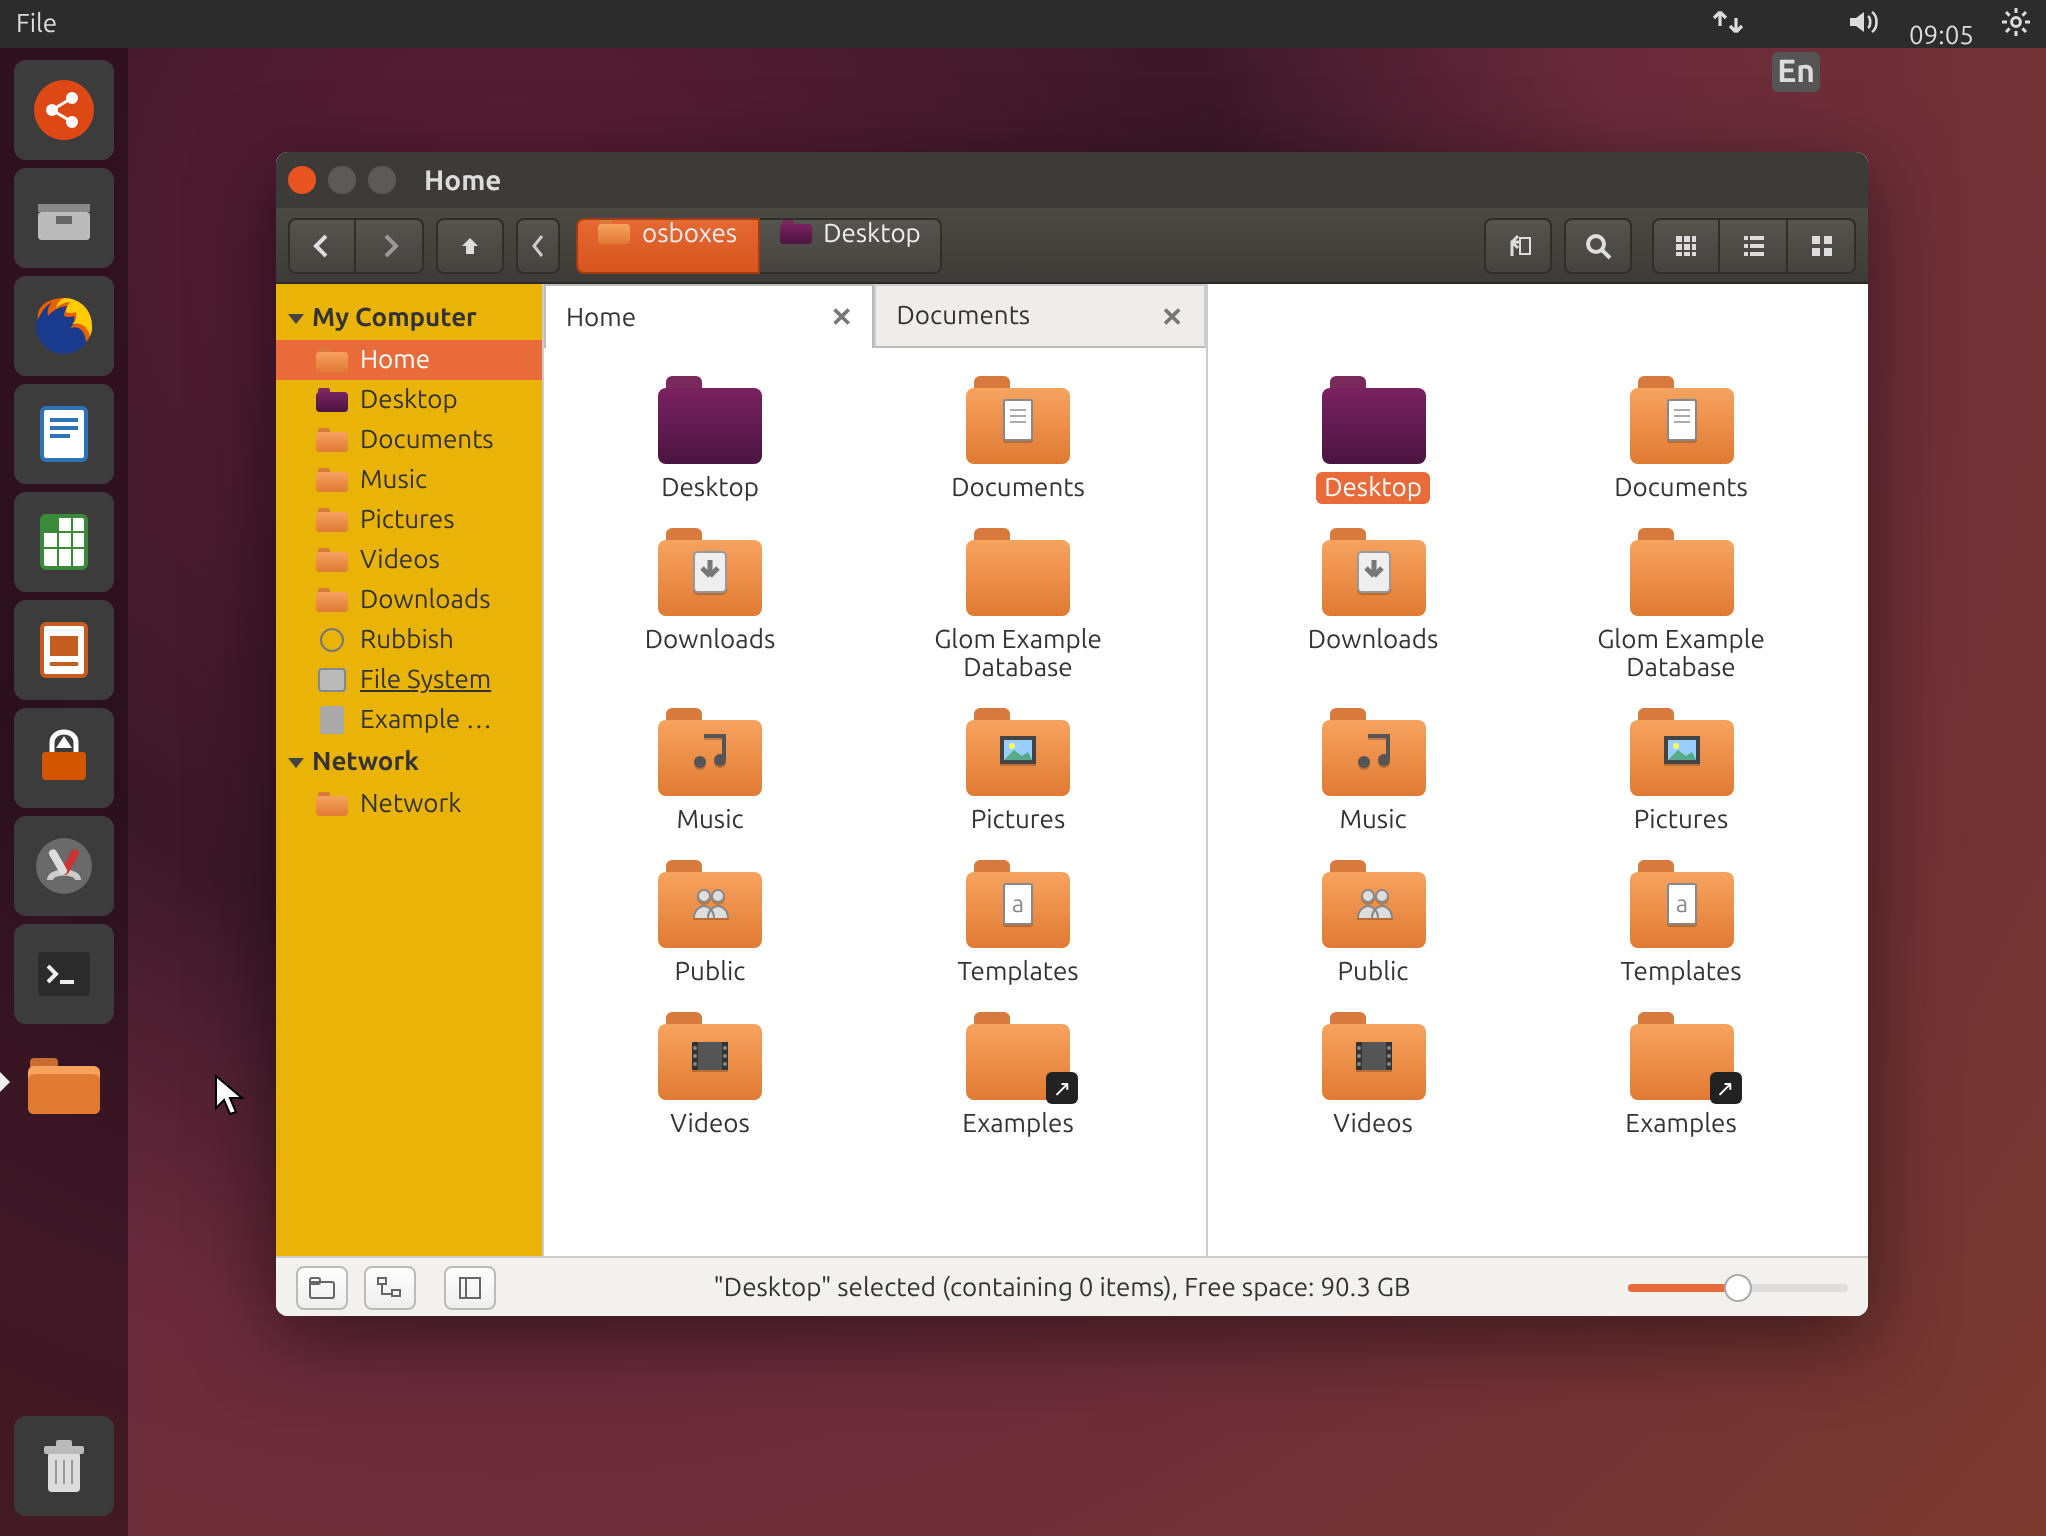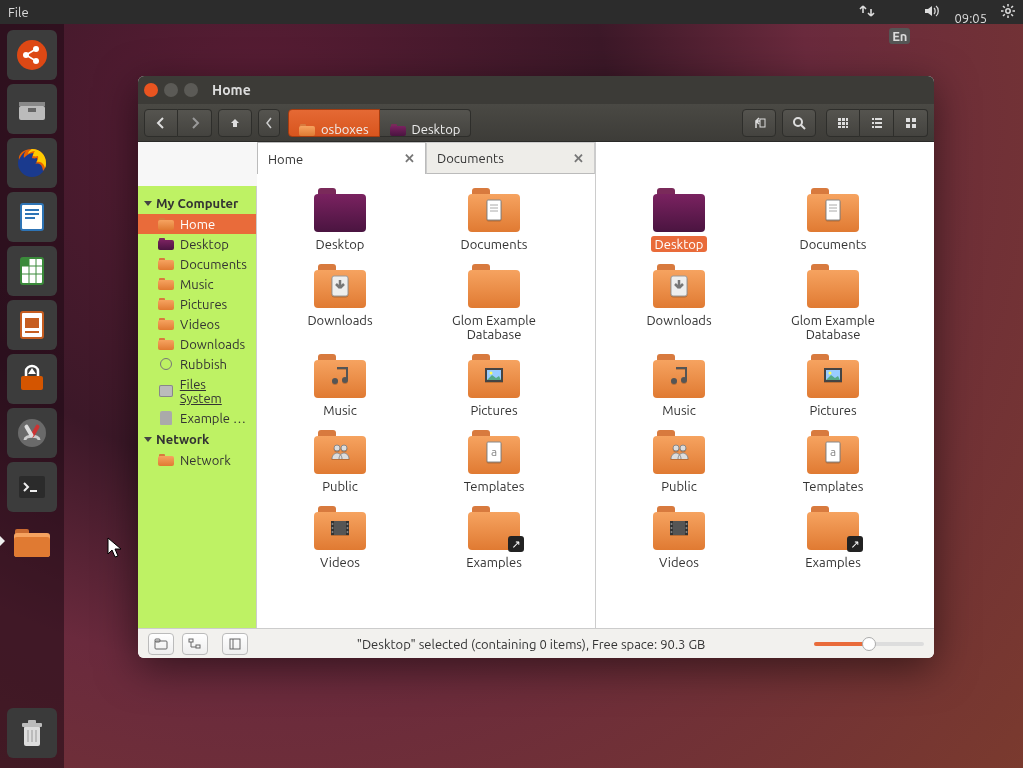--- a/index.html
+++ b/index.html
@@ -5,52 +5,52 @@
 * { box-sizing: border-box; margin: 0; padding: 0; font-family: Ubuntu, "Segoe UI", Arial, sans-serif; }
 html, body { width: 1023px; height: 768px; overflow: hidden; }
 body { background: radial-gradient(circle at 25% 15%, #5a1d35 0%, #3c1828 35%, #6a2a3d 55%, #7a3a2e 100%); position: relative; }
 
 
 .menubar { position: absolute; top: 0; left: 0; right: 0; height: 24px; background: #2c2c2c; color: #dcdcdc; display: flex; align-items: center; padding: 0 8px; font-size: 13px; z-index: 100; }
 .menubar .spacer { flex: 1; }
 .menubar .ind { display: flex; align-items: center; gap: 14px; }
 .menubar .ind span, .menubar .ind svg { color: #dcdcdc; fill: #dcdcdc; }
 .menubar .time { font-size: 13px; margin-top: 12px; }
-.lang-box { background: #555; color: #eee; border-radius: 3px; padding: 1px 3px; font-size: 13px; font-weight: bold; margin-top: 47px; }
+.lang-box { background: #555; color: #eee; border-radius: 3px; padding: 1px 3px; font-size: 16px; font-weight: bold; margin-top: 47px; }
 
 
 .launcher { position: absolute; top: 24px; left: 0; width: 64px; bottom: 0; background: rgba(30,10,20,0.55); display: flex; flex-direction: column; align-items: center; padding-top: 6px; gap: 4px; z-index: 50; }
 .launcher .app { width: 50px; height: 50px; border-radius: 6px; background: #3a3a3a; display: flex; align-items: center; justify-content: center; position: relative; }
 .launcher .app.active::before { content:""; position:absolute; left:-7px; top:50%; transform:translateY(-50%); width:0; height:0; border-top:5px solid transparent; border-bottom:5px solid transparent; border-left:5px solid #eee; }
 .launcher .trash { margin-top: auto; margin-bottom: 10px; }
 
 
 .window { position: absolute; left: 138px; top: 76px; width: 796px; height: 582px; background: #f7f7f7; border-radius: 6px; box-shadow: 0 10px 40px rgba(0,0,0,0.5); display:flex; flex-direction:column; overflow:hidden; }
 .titlebar { height: 28px; background: #3c3b37; display:flex; align-items:center; padding: 0 6px; gap:6px;}
 .win-btn { width:14px; height:14px; border-radius:50%; display:inline-flex; align-items:center; justify-content:center; }
 .win-btn.close { background:#e95420;}
 .win-btn.min, .win-btn.max { background:#5b5a56;}
 .titlebar .title { color:#dcdcdc; font-weight:bold; font-size:14px; margin-left:8px;}
 
 .toolbar { height: 38px; background: linear-gradient(#4a4944,#3d3c38); display:flex; align-items:center; padding:0 6px; gap:2px; border-bottom:1px solid #2a2a28;}
 .tool-btn { width:34px; height:28px; border:1px solid #2e2e2b; background: linear-gradient(#55544f,#44433f); border-radius:4px; display:flex; align-items:center; justify-content:center; color:#ddd;}
 .pathbar { display:flex; margin-left:6px; gap:0;}
-.path-seg { height:28px; border:1px solid #2e2e2b; background: linear-gradient(#55544f,#44433f); display:flex; align-items:flex-end; padding:0 10px; color:#eee; font-size:13px; gap:6px; }
+.path-seg { height:28px; border:1px solid #2e2e2b; background: linear-gradient(#55544f,#44433f); display:flex; align-items:flex-start; padding:0 10px; color:#eee; font-size:13px; gap:6px; }
 .path-seg.first{border-radius:4px 0 0 4px;}
 .path-seg.last { border-radius:0 4px 4px 0; border-left:none;}
 .path-seg.active { background: linear-gradient(#e56934,#d8551e); border-color:#a33c10;}
 .toolbar .spacer{flex:1;}
 .tool-group{display:flex;}
 .tool-group .tool-btn{border-radius:0;}
 .tool-group .tool-btn:first-child{border-radius:4px 0 0 4px;}
 .tool-group .tool-btn:last-child{border-radius:0 4px 4px 0; border-left:none;}
 .tool-group .tool-btn + .tool-btn{border-left:none;}
 
 .body { flex:1; display:flex; min-height:0;}
-.sidebar { width:119px; background:#bef264; border-right:1px solid #ccc; padding-top:6px; font-size:13px;margin-top:44px;}
+.sidebar { width:134px; background:#eab308; border-right:1px solid #ccc; padding-top:6px; font-size:13px;}
 .sb-header { display:flex; align-items:center; gap:4px; padding:4px 6px; font-weight:bold; color:#333;}
 .sb-header .tri { width:0;height:0;border-left:4px solid transparent;border-right:4px solid transparent;border-top:5px solid #444;}
 .sb-item { display:flex; align-items:center; gap:6px; padding:3px 6px 3px 20px; color:#333; cursor:default;}
 .sb-item.selected { background:#e96b3a; color:#fff;}
 .sb-item .ico{width:16px;height:14px;display:inline-flex;align-items:center;justify-content:center;}
 .sb-item.fs span{text-decoration:underline;}
 
 .panes { flex:1; display:flex; min-width:0;}
 .pane { flex:1; display:flex; flex-direction:column; border-right:1px solid #ccc; background:#fff; min-width:0;}
 .pane:last-child{border-right:none;}
@@ -360,21 +360,21 @@
         <div class="sb-item">
           <span class="ico">
             <span class="mini-clock"></span>
           </span>
           <span>Rubbish</span>
         </div>
         <div class="sb-item fs">
           <span class="ico">
             <span class="mini-disk"></span>
           </span>
-          <span>Files System</span>
+          <span>File System</span>
         </div>
         <div class="sb-item">
           <span class="ico">
             <span class="mini-trash"></span>
           </span>
           <span>Example …</span>
         </div>
         <div class="sb-header">
           <span class="tri"></span>
           <span>Network</span>

